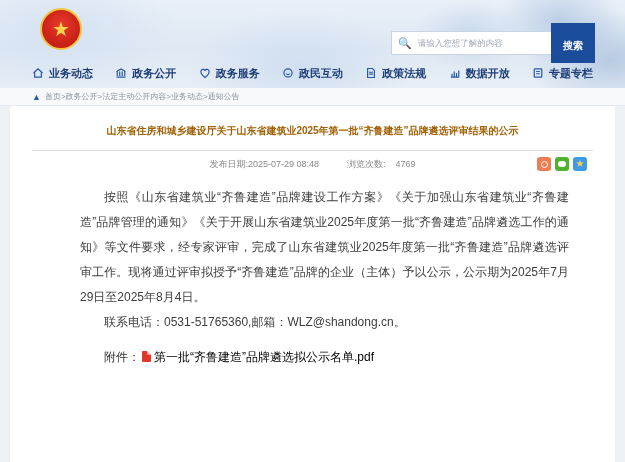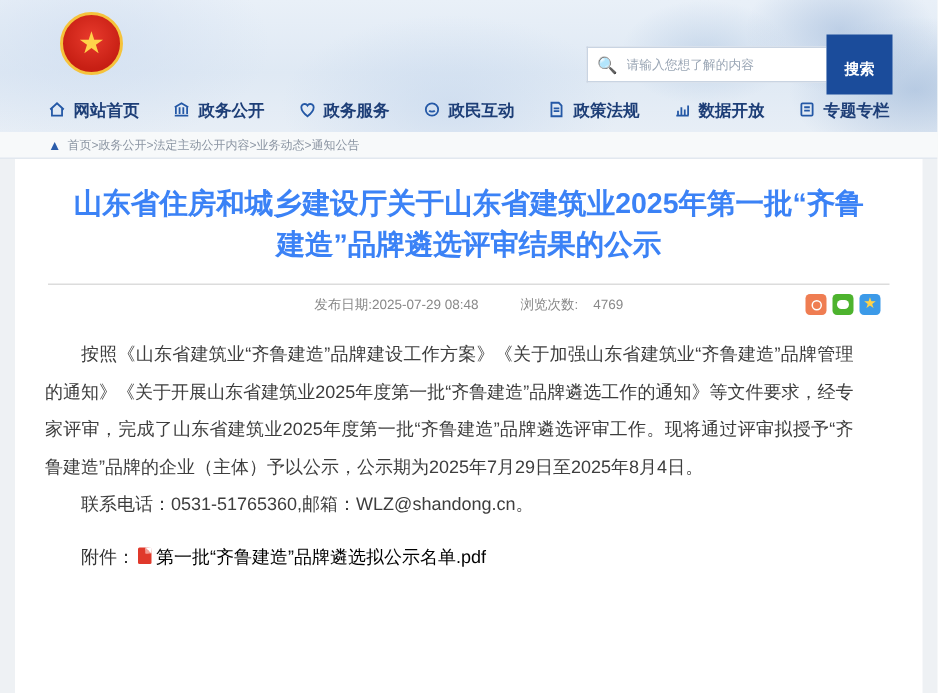--- a/index.html
+++ b/index.html
@@ -64,41 +64,41 @@
     border-bottom:1px solid #e2e8ef;
   }
   .crumb-icon { color:#2a5caa; font-size:9px; margin-right:4px; }
   .crumb-text { font-size:8px; color:#8a94a2; }
   
   .card {
     width:605px; margin:0 10px; background:#fff; min-height:356px;
     padding:18px 0 0 0; position:relative;
   }
   .article-title {
-    text-align:center; font-size:19px; font-weight:bold; color:#3b82f6;
+    text-align:center; font-size:10px; font-weight:bold; color:#a16207;
     padding:0 30px; line-height:1.4;
   }
   .title-divider { height:1px; background:#dcdcdc; margin:12px 22px 0 22px; }
   .meta-row {
     position:relative; height:26px; display:flex; align-items:center;
     justify-content:center; font-size:9px; color:#888;
   }
   .meta-item { margin:16px 14px; }
   .meta-views b { font-weight:normal; margin-left:10px; color:#888; }
   .share-icons { position:absolute; right:28px; top:6px; display:flex; }
   .share-ico {
     width:14px; height:14px; border-radius:3px; margin-left:4px;
     display:flex; align-items:center; justify-content:center; cursor:pointer;
   }
   .share-weibo { background:#ef7d52; }
   .share-weibo span { width:7px; height:7px; border:1.5px solid #fff; border-radius:50%; display:block; }
   .share-wechat { background:#4db32e; }
   .share-wechat span { width:8px; height:6px; background:#fff; border-radius:3px; display:block; }
   .share-qzone { background:#3c9ae8; color:#ffd24a; font-size:10px; line-height:1; }
-  .article-body { padding:8px 46px 0 20px; }
+  .article-body { padding:8px 46px 0 70px; }
   .article-body p {
     font-size:12px; line-height:25px; color:#3d3d3d;
     text-indent:2em; text-align:justify;
   }
   .attachment { margin-top:14px; font-size:12px; text-indent:2em; }
   .pdf-ico { display:inline-block; width:9px; height:11px; background:#e0392b;
     border-radius:1px; margin:0 3px 0 2px; position:relative; vertical-align:-1px; }
   .pdf-ico:after { content:""; position:absolute; right:0; top:0;
     border:2px solid #fff; border-left-color:#f19c94; border-bottom-color:#f19c94; }
   .attach-link { color:#000000; text-decoration:none; cursor:pointer; }
@@ -117,21 +117,21 @@
       <input type="text" placeholder="请输入您想了解的内容" style="">
     </div>
     <button class="search-btn">搜索</button>
   </div>
 
   <div class="nav">
     <div class="nav-item">
       <svg viewBox="0 0 16 16">
           <path d="M2 8 L8 2.5 L14 8 M3.5 7 V13.5 H12.5 V7"></path>
         </svg>
-      <span class="nav-label">网站首页</span>
+      <span class="nav-label">业务动态</span>
     </div>
     <div class="nav-item">
       <svg viewBox="0 0 16 16">
           <path d="M2 6 L8 2.5 L14 6 M3 6 V12 M6.3 6 V12 M9.6 6 V12 M13 6 V12 M2 13.5 H14"></path>
         </svg>
       <span class="nav-label">政务公开</span>
     </div>
     <div class="nav-item">
       <svg viewBox="0 0 16 16">
           <path d="M8 14 C4 11 2.5 8.5 2.5 6 A3 3 0 0 1 8 4.5 A3 3 0 0 1 13.5 6 C13.5 8.5 12 11 8 14 Z"></path>

